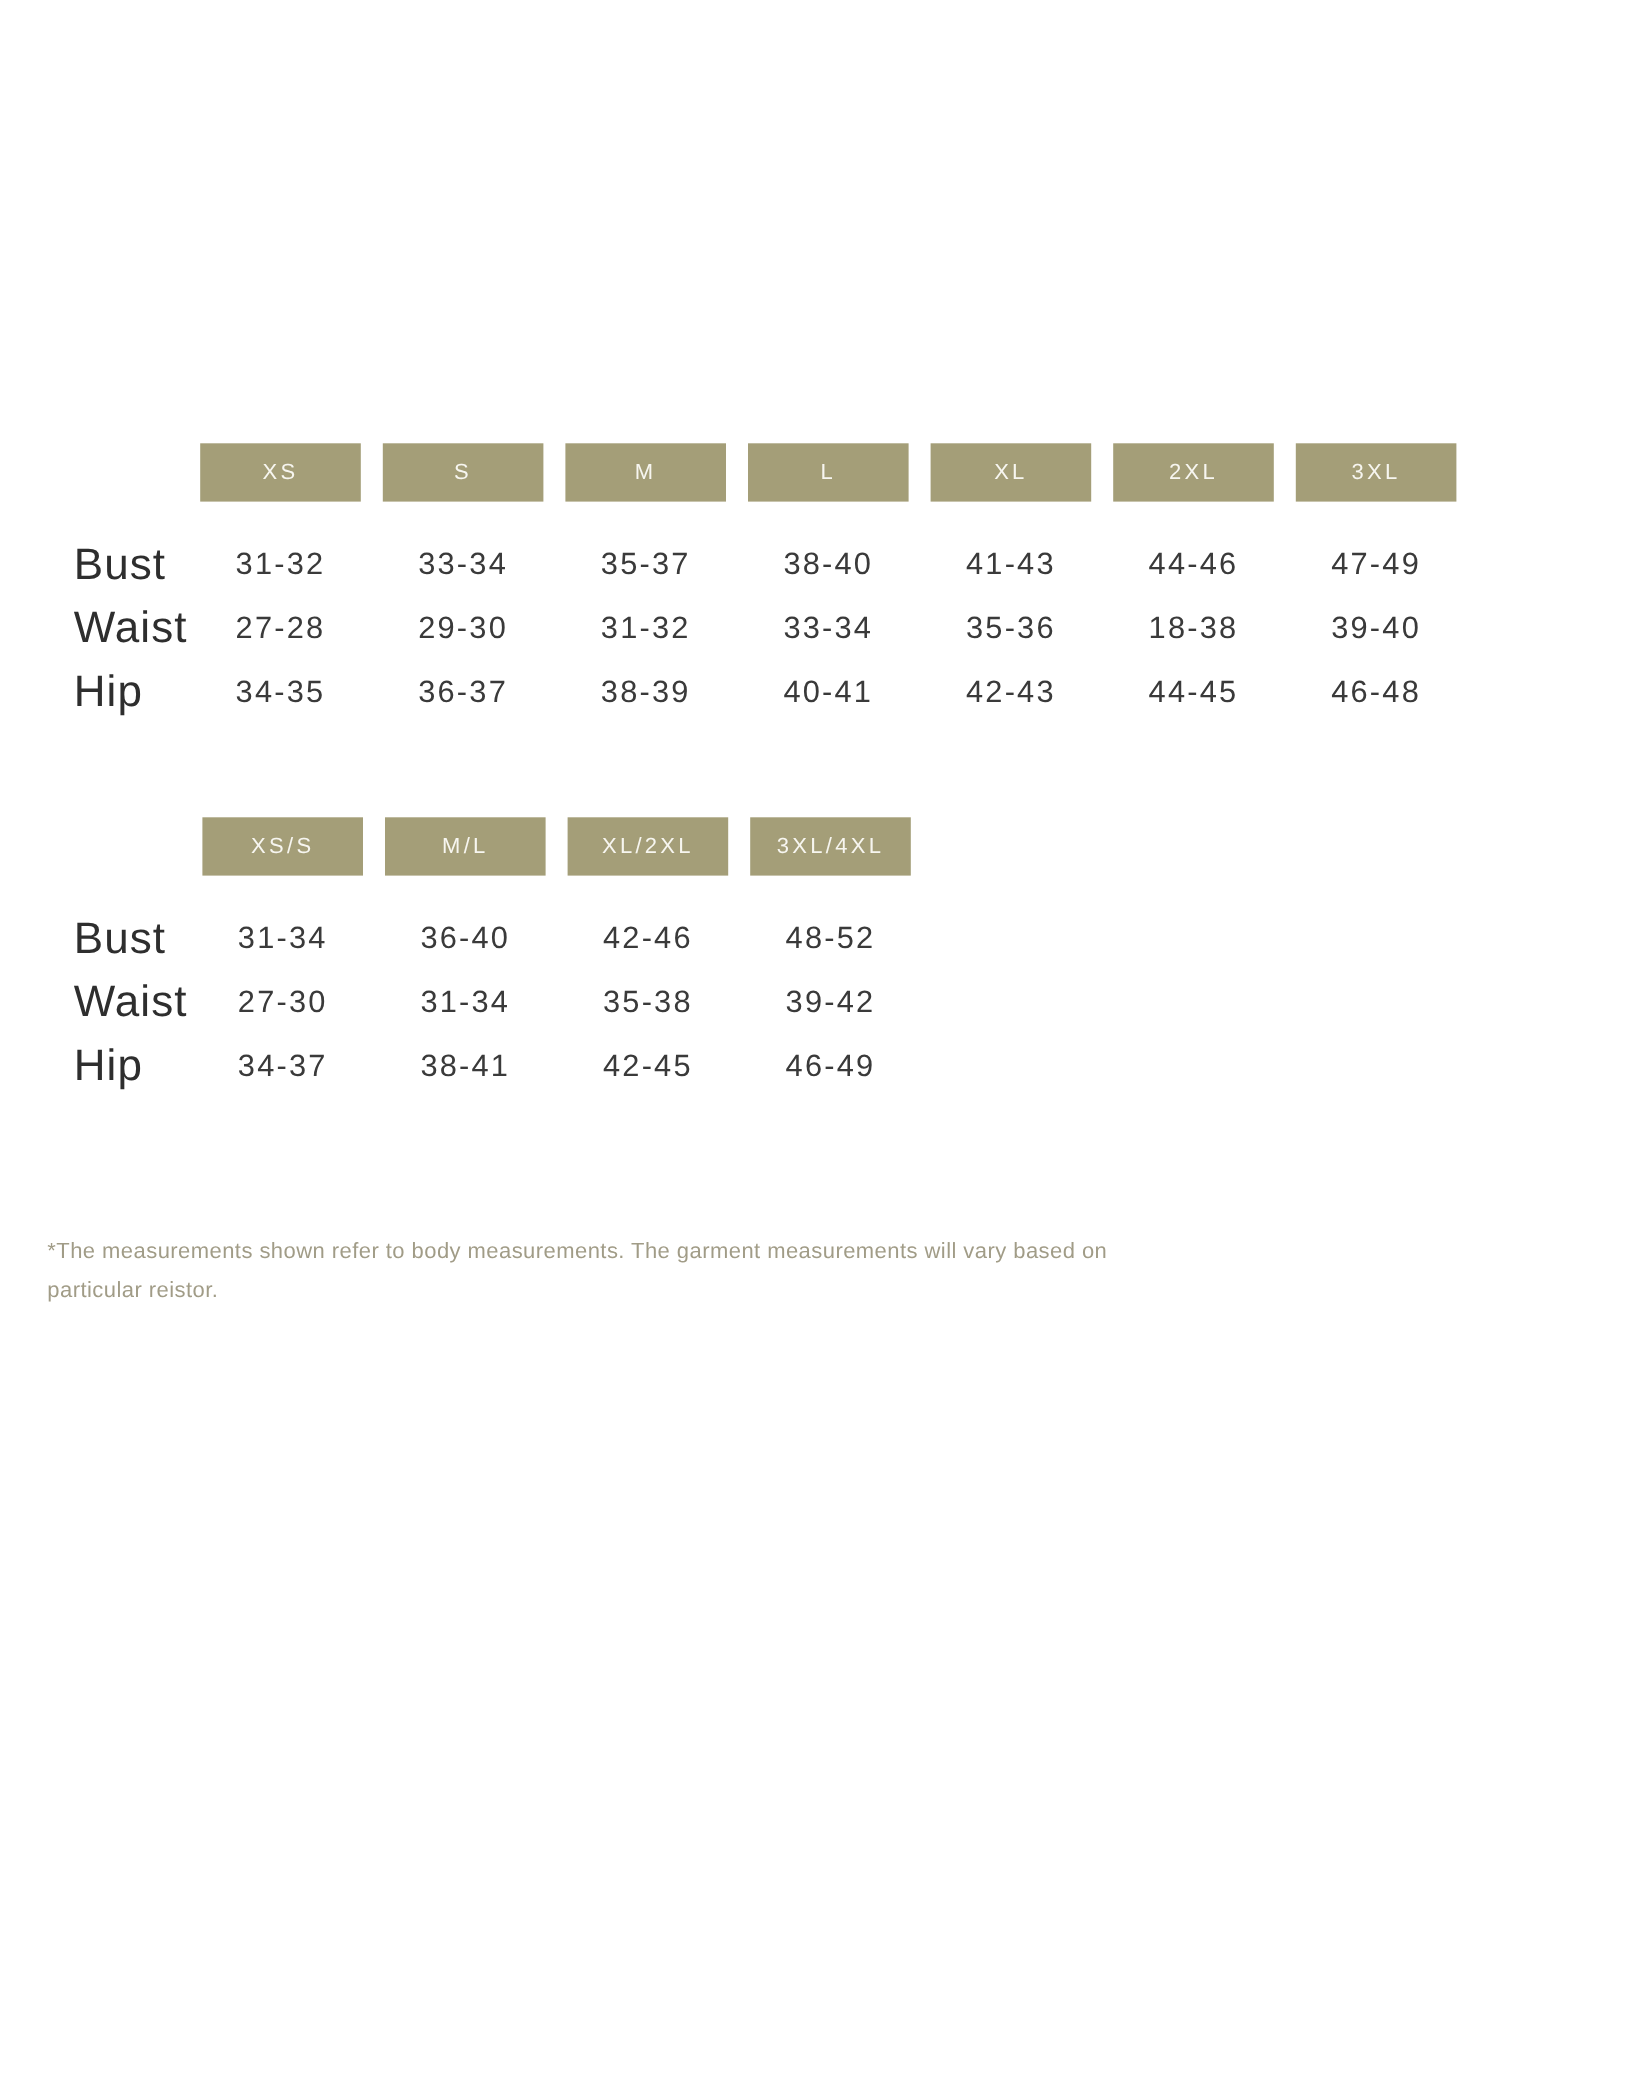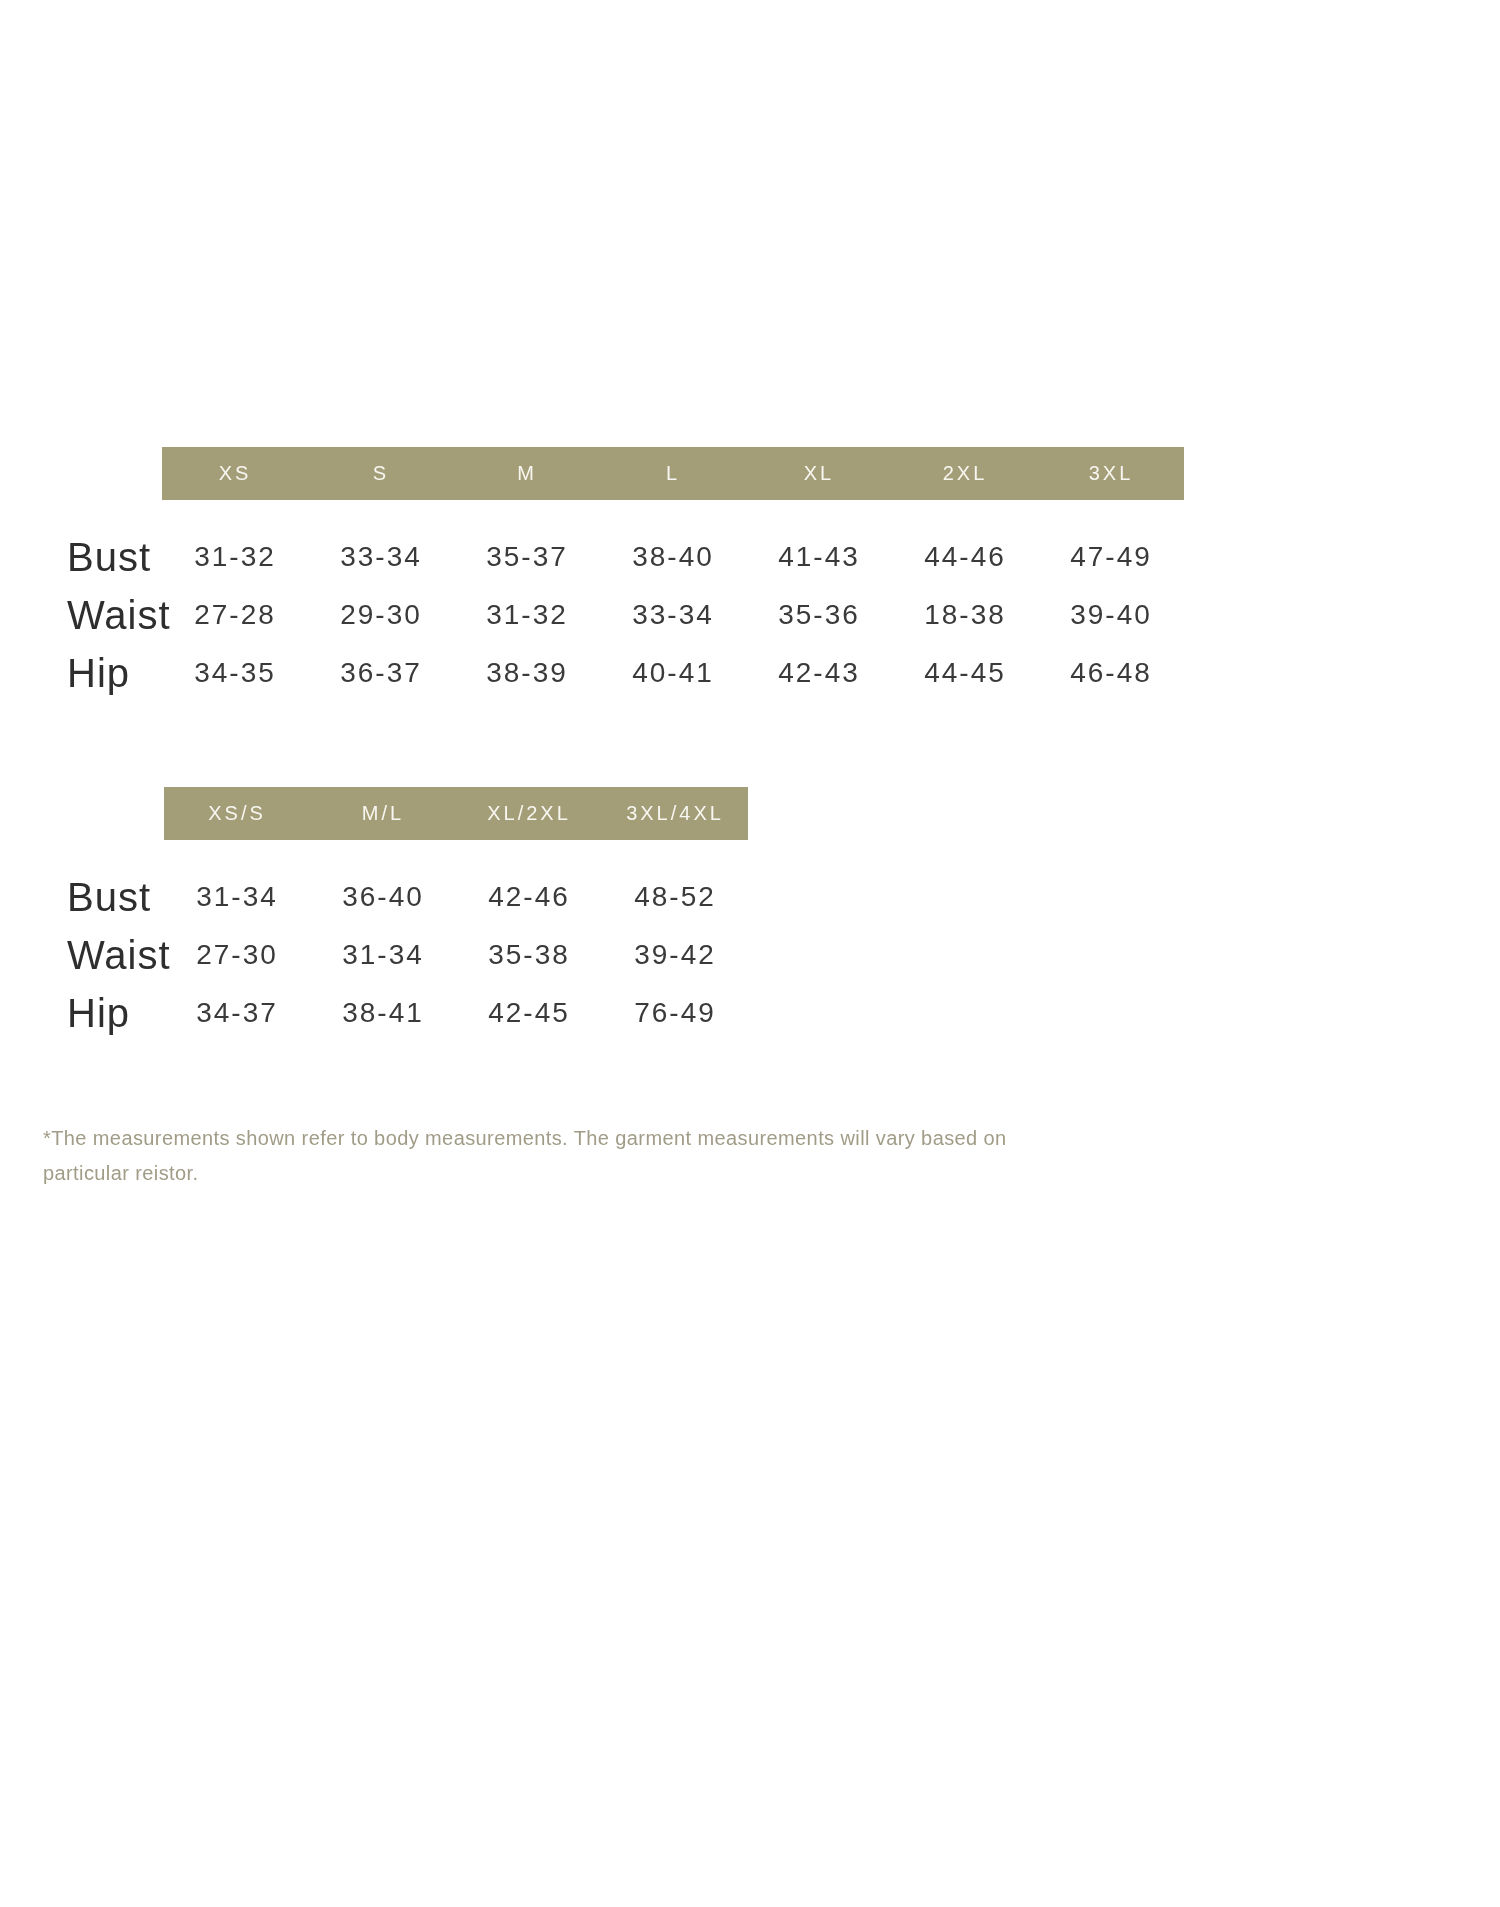--- a/index.html
+++ b/index.html
@@ -16,22 +16,21 @@
   .page{
     position:relative;
     width:1500px;
     height:1907px;
     background:var(--page-bg);
     overflow:hidden;
   }
   .size-table{
     position:absolute;
     display:grid;
-    column-gap:0;
-    margin-top:44px;
+    column-gap:20px;
   }
   .table-1{
     left:55px; top:403px;
     grid-template-columns:107px repeat(7,146px);
   }
   .table-2{
     left:55px; top:743px;
     grid-template-columns:109px repeat(4,146px);
   }
   .corner{height:53px;}
@@ -136,21 +135,21 @@
     <div class="rlabel">Waist</div>
     <div class="vcell">27-30</div>
     <div class="vcell">31-34</div>
     <div class="vcell">35-38</div>
     <div class="vcell">39-42</div>
 
     <div class="rlabel">Hip</div>
     <div class="vcell">34-37</div>
     <div class="vcell">38-41</div>
     <div class="vcell">42-45</div>
-    <div class="vcell">76-49</div>
+    <div class="vcell">46-49</div>
   </section>
 
   <div class="footnote">
     <div>*The measurements shown refer to body measurements. The garment measurements will vary based on</div>
     <div>particular reistor.</div>
   </div>
 
 </div>
 
 </body></html>

